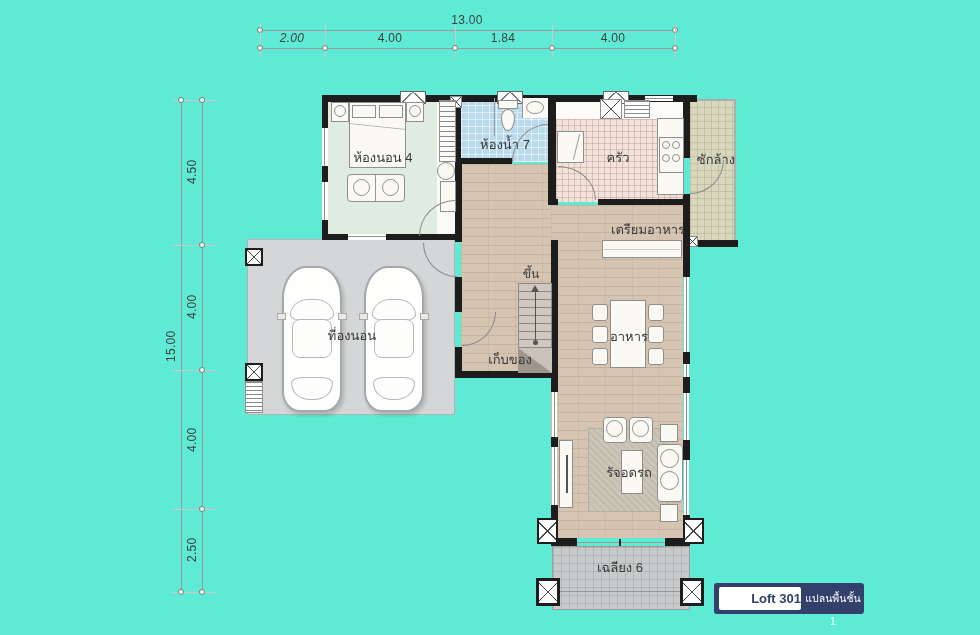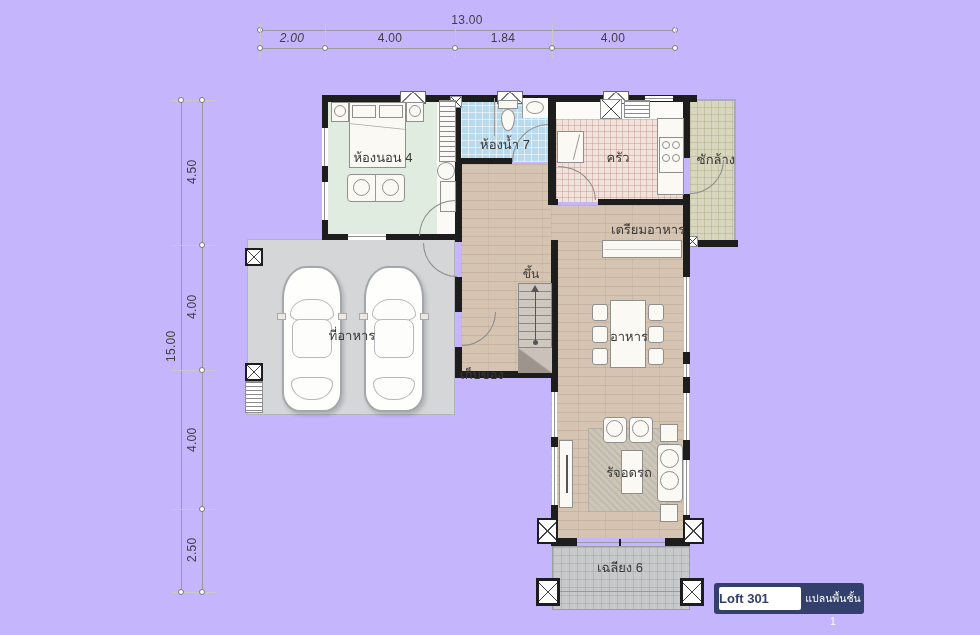--- a/index.html
+++ b/index.html
@@ -1,16 +1,16 @@
 <!DOCTYPE html>
 <html><head>
 <meta charset="utf-8">
 <style>
   html,body{margin:0;padding:0;background:#fff;}
-  #canvas{position:relative;width:980px;height:635px;background:#c4b5fd;overflow:hidden;
+  #canvas{position:relative;width:980px;height:635px;background:#5eead4;overflow:hidden;
           font-family:"Liberation Sans","DejaVu Sans",sans-serif;}
   .abs{position:absolute;box-sizing:border-box;}
   .wall{background:#1d1d1d;}
   .thin{background:#aaadaf;}
   .dimline{background:#9a9a9a;}
   .ext{background:#c9c9c9;}
   .tick{width:6px;height:6px;border:1px solid #787878;border-radius:50%;background:#fff;}
   .dimnum{font-size:12px;color:#3f3f3f;text-align:center;letter-spacing:.3px;}
   .vtext{writing-mode:vertical-rl;transform:rotate(180deg);text-align:center;}
   .label{font-size:13px;color:#3a3a3a;text-align:center;white-space:nowrap;}
@@ -48,21 +48,21 @@
   .arc.tl{border-top-left-radius:100%;border-top-width:1.5px;border-left-width:1.5px;}
   .arc.tr{border-top-right-radius:100%;border-top-width:1.5px;border-right-width:1.5px;}
   .arc.bl{border-bottom-left-radius:100%;border-bottom-width:1.5px;border-left-width:1.5px;}
   .arc.br{border-bottom-right-radius:100%;border-bottom-width:1.5px;border-right-width:1.5px;}
   .car{background:#fefefc;border:2px solid #a4a8ab;border-radius:24px 24px 18px 18px/32px 32px 20px 20px;box-shadow:2px 3px 4px rgba(0,0,0,.18);}
   .cw{position:absolute;left:10%;right:10%;top:22%;height:14%;border:1px solid #b6b9bb;border-radius:50% 50% 35% 35%/90% 90% 35% 35%;background:#fdfdfb;}
   .cr{position:absolute;left:14%;right:14%;top:36%;height:26%;border:1px solid #b6b9bb;border-radius:8px;background:#fdfdfb;}
   .cb{position:absolute;left:12%;right:12%;bottom:7%;height:15%;border:1px solid #b6b9bb;border-radius:28% 28% 50% 50%/30% 30% 80% 80%;background:#fdfdfb;}
   .mir{position:absolute;width:7px;height:5px;background:#ece9e5;border:1px solid #aaa;}
   .badge{background:#33406b;border-radius:3px;}
-  .badge-inner{background:#fff;border-radius:2px;color:#33406b;font-weight:bold;font-size:13px;text-align:left;}
+  .badge-inner{background:#fff;border-radius:2px;color:#33406b;font-weight:bold;font-size:13px;text-align:right;}
   .badge-cap{color:#fff;font-size:10.5px;text-align:center;}
   .arrowhead-up{width:0;height:0;border-left:4px solid transparent;border-right:4px solid transparent;border-bottom:7px solid #555;}
 </style>
 </head>
 <body>
 
 <div id="canvas">
 
   <div class="abs dimnum" style="left:437px;top:13px;width:60px;">13.00</div>
   <div class="abs dimline" style="left:260px;top:30px;width:415px;height:1px;"></div>
@@ -258,22 +258,22 @@
   <div class="abs furn circle" style="left:660px;top:449px;width:19px;height:19px;"></div>
   <div class="abs furn circle" style="left:660px;top:471px;width:19px;height:19px;"></div>
   <div class="abs furn" style="left:660px;top:504px;width:18px;height:18px;"></div>
   <div class="abs furn" style="left:621px;top:450px;width:22px;height:44px;"></div>
 
   <div class="abs label" style="left:328px;top:147px;width:110px;">ห้องนอน 4</div>
   <div class="abs label" style="left:460px;top:134px;width:90px;">ห้องน้ำ 7</div>
   <div class="abs label" style="left:573px;top:147px;width:90px;">ครัว</div>
   <div class="abs label" style="left:671px;top:149px;width:90px;">ซักล้าง</div>
   <div class="abs label" style="left:598px;top:219px;width:100px;">เตรียมอาหาร</div>
-  <div class="abs label" style="left:302px;top:325px;width:100px;">ที่อาหาร</div>
-  <div class="abs label" style="left:432px;top:349px;width:100px;margin-top:15px;">เก็บของ</div>
+  <div class="abs label" style="left:302px;top:325px;width:100px;">ที่องนอน</div>
+  <div class="abs label" style="left:460px;top:349px;width:100px;">เก็บของ</div>
   <div class="abs label" style="left:501px;top:264px;width:60px;font-size:12px;">ขึ้น</div>
   <div class="abs label" style="left:579px;top:326px;width:100px;">อาหาร</div>
   <div class="abs label" style="left:579px;top:462px;width:100px;">รัจอดรถ</div>
   <div class="abs label" style="left:570px;top:557px;width:100px;">เฉลียง 6</div>
 
   <div class="abs badge" style="left:714px;top:583px;width:150px;height:31px;">
     <div class="abs badge-inner" style="left:5px;top:4px;width:82px;height:23px;line-height:23px;">Loft 301</div>
     <div class="abs badge-cap" style="left:89px;top:4px;width:60px;height:23px;line-height:23px;">แปลนพื้นชั้น 1</div>
   </div>
 

